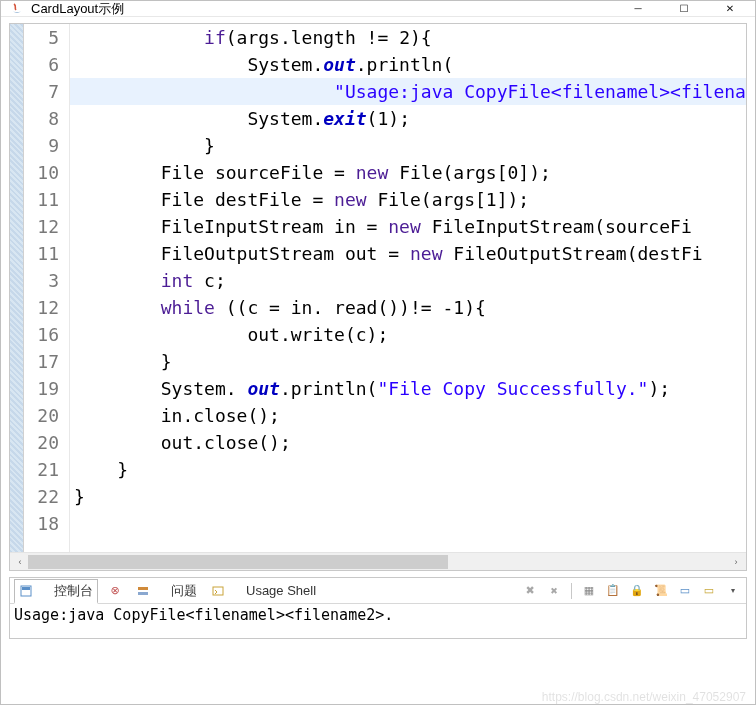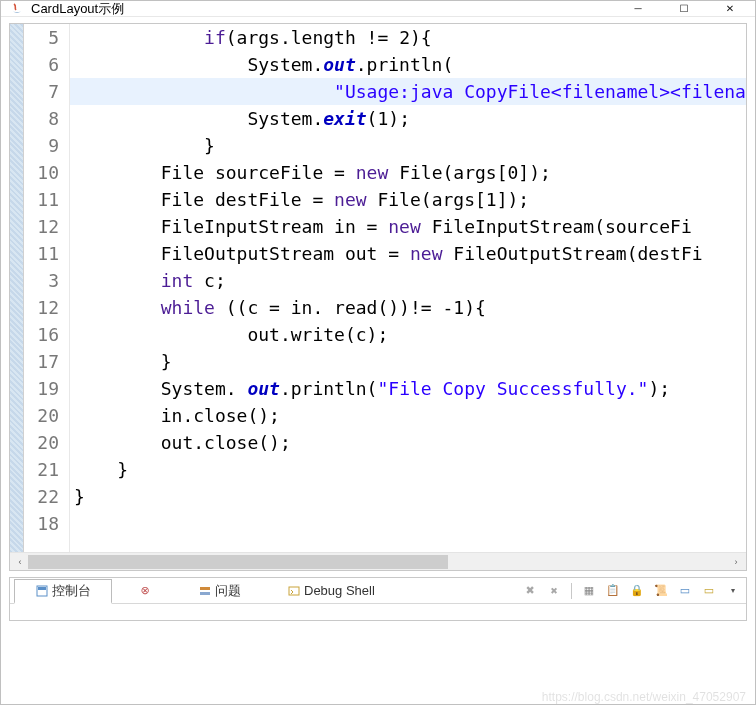--- a/index.html
+++ b/index.html
@@ -98,21 +98,21 @@
 }
 .console-tabs {
   height: 26px;
   display:flex; align-items:center;
   padding: 0 4px;
   gap: 6px;
   font-size: 13px;
   color: #333;
   border-bottom: 1px solid #d8d8d8;
 }
-.tab { display:flex; align-items:center; gap:3px; padding: 2px 20px; }
+.tab { display:flex; align-items:center; gap:21px; padding: 2px 4px; }
 .tab.active { background:#fff; border: 1px solid #bcbcbc; border-bottom: 2px solid #fff; position: relative; top:1px;}
 .tab-icon { width:14px; height:14px; display:inline-flex; align-items:center; justify-content:center; font-size:11px;}
 .spacer { flex:1; }
 .tbtn {
   width: 18px; height:18px;
   display:inline-flex; align-items:center; justify-content:center;
   font-size:11px; color:#555;
 }
 .sep { width:1px; height:16px; background:#c8c8c8; margin:0 2px;}
 .console-lines { padding: 2px 4px 14px 4px; font-size:15px; font-family: "Microsoft YaHei","Segoe UI",sans-serif;}
@@ -201,31 +201,32 @@
       </span>
       <span>问题</span>
     </div>
     <div class="tab">
       <span class="tab-icon">
         <svg width="12" height="12">
             <rect x="1" y="2" width="10" height="8" fill="none" stroke="#caa43a" stroke-width="1"></rect>
             <path d="M3 5 L5 7 L3 9" stroke="#caa43a" stroke-width="1" fill="none"></path>
           </svg>
       </span>
-      <span>Debug Shell</span>
+      <span>Usage Shell</span>
     </div>
     <div class="spacer"></div>
     <div class="tbtn" style="color:#a8a8a8">✖</div>
     <div class="tbtn" style="color:#a8a8a8;font-size:9px">✖</div>
     <div class="sep"></div>
     <div class="tbtn" style="color:#8a8a8a">▦</div>
     <div class="tbtn">📋</div>
     <div class="tbtn">🔒</div>
     <div class="tbtn">📜</div>
     <div class="tbtn" style="color:#5a8fc8">▭</div>
     <div class="tbtn" style="color:#c8a83a">▭</div>
     <div class="tbtn" style="font-size:8px">▾</div>
   </div>
   <div class="console-lines">
+    <div class="console-line2">Usage:java CopyFile&lt;filenamel&gt;&lt;filename2&gt;.</div>
   </div>
 </div>
 
 <div class="watermark">https://blog.csdn.net/weixin_47052907</div>
 
 </body></html>

